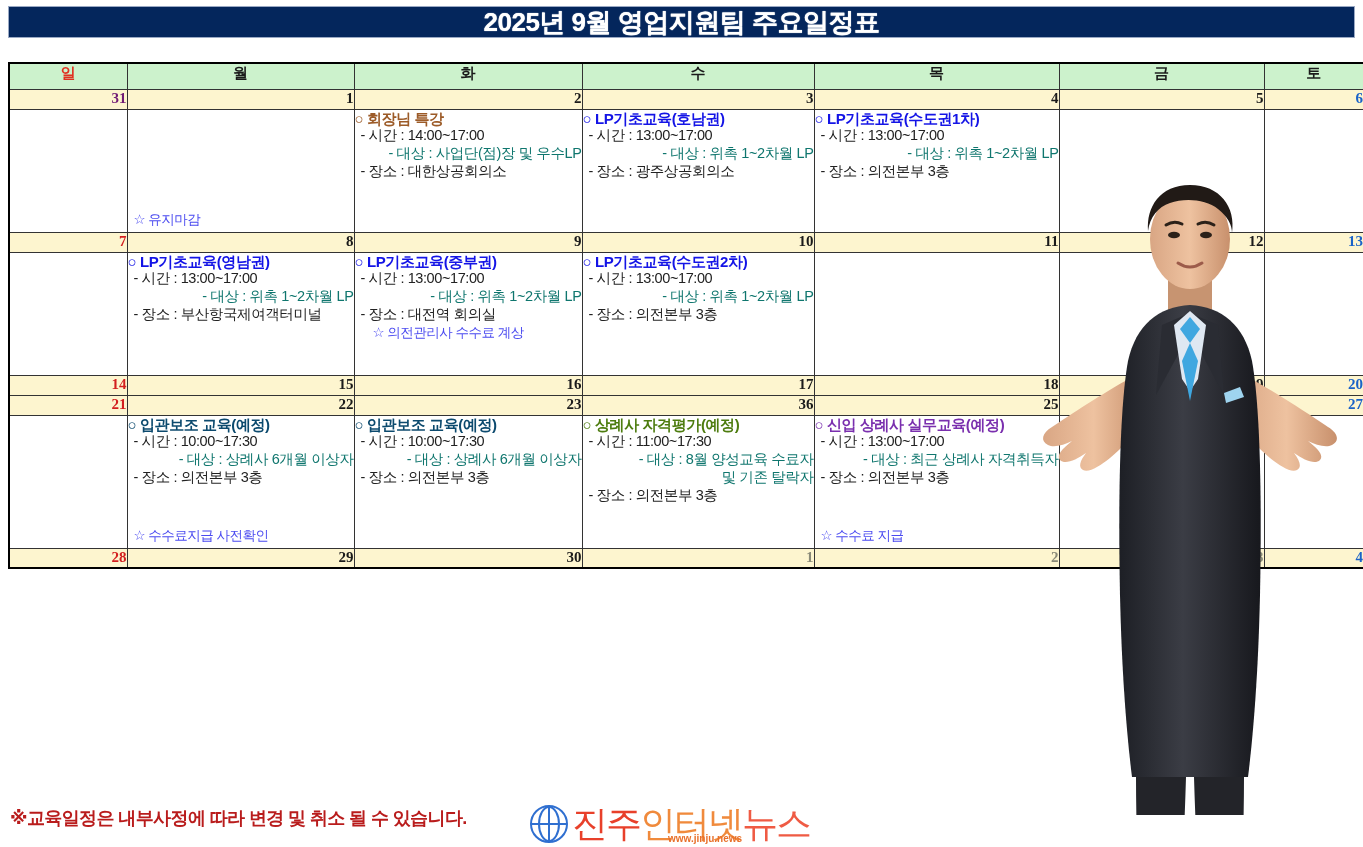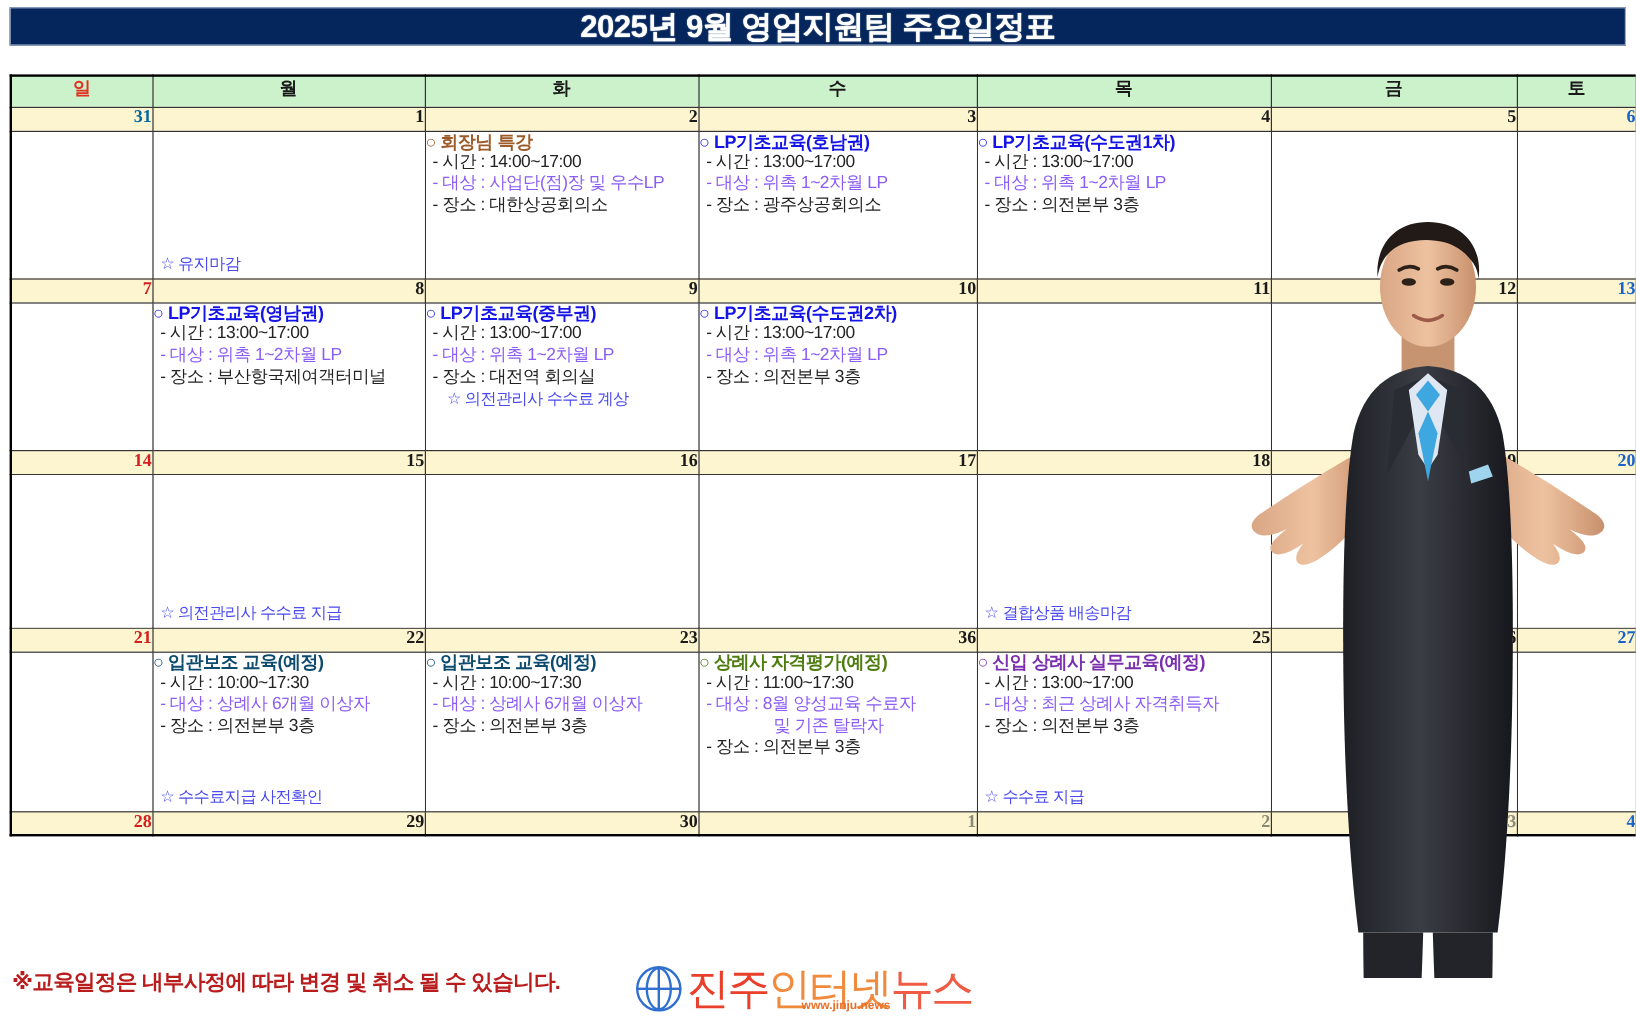--- a/index.html
+++ b/index.html
@@ -67,21 +67,21 @@
     padding:0 6px 0 0;
     font-size:15px;
     font-weight:bold;
     color:#1a1a1a;
     vertical-align:middle;
     font-family:"Liberation Serif","DejaVu Serif",serif;
   }
   .dnum.sun{color:#d31f1f;}
   .dnum.sat{color:#1a63c8;}
   .dnum.muted{color:#8a8a78;}
-  .dnum.muted-sun{color:#0369a1;}
+  .dnum.muted-sun{color:#701a75;}
   .dnum.muted-sat{color:#1a63c8;}
 
   
   .body-cell{
     height:123px;
     background:#ffffff;
     position:relative;
     padding:3px 4px 0 4px;
     margin-left:34px;
   }
@@ -98,21 +98,21 @@
   }
   .ev-title .marker{font-weight:normal;}
   .ev-line{
     font-size:14.5px;
     line-height:1.24;
     color:#222222;
     white-space:nowrap;
     letter-spacing:-0.4px;
     padding-left:6px;
   }
-  .ev-line.red{color:#8b5cf6;}
+  .ev-line.red{color:#0f766e;text-align:right;}
   .ev-line.cont{padding-left:52px;}
   .ev-line.cont-r{padding-left:62px;}
 
   
   .t-brown{color:#9c5b28;}
   .t-blue{color:#1414e6;}
   .t-green{color:#0c4a6e;}
   .t-red{color:#4d7c0f;}
   .t-purple{color:#7a2fae;}
 
@@ -272,33 +272,20 @@
       <tr>
         <td class="dnum sun">14</td>
         <td class="dnum">15</td>
         <td class="dnum">16</td>
         <td class="dnum">17</td>
         <td class="dnum">18</td>
         <td class="dnum">19</td>
         <td class="dnum sat">20</td>
       </tr>
       <tr>
-        <td class="body-cell r3"></td>
-        <td class="body-cell r3">
-          <div class="star b">☆ 의전관리사 수수료 지급</div>
-        </td>
-        <td class="body-cell r3"></td>
-        <td class="body-cell r3"></td>
-        <td class="body-cell r3">
-          <div class="star b">☆ 결합상품 배송마감</div>
-        </td>
-        <td class="body-cell r3"></td>
-        <td class="body-cell r3"></td>
-      </tr>
-      <tr>
         <td class="dnum sun">21</td>
         <td class="dnum">22</td>
         <td class="dnum">23</td>
         <td class="dnum">36</td>
         <td class="dnum">25</td>
         <td class="dnum">26</td>
         <td class="dnum sat">27</td>
       </tr>
       <tr>
         <td class="body-cell r4"></td>

